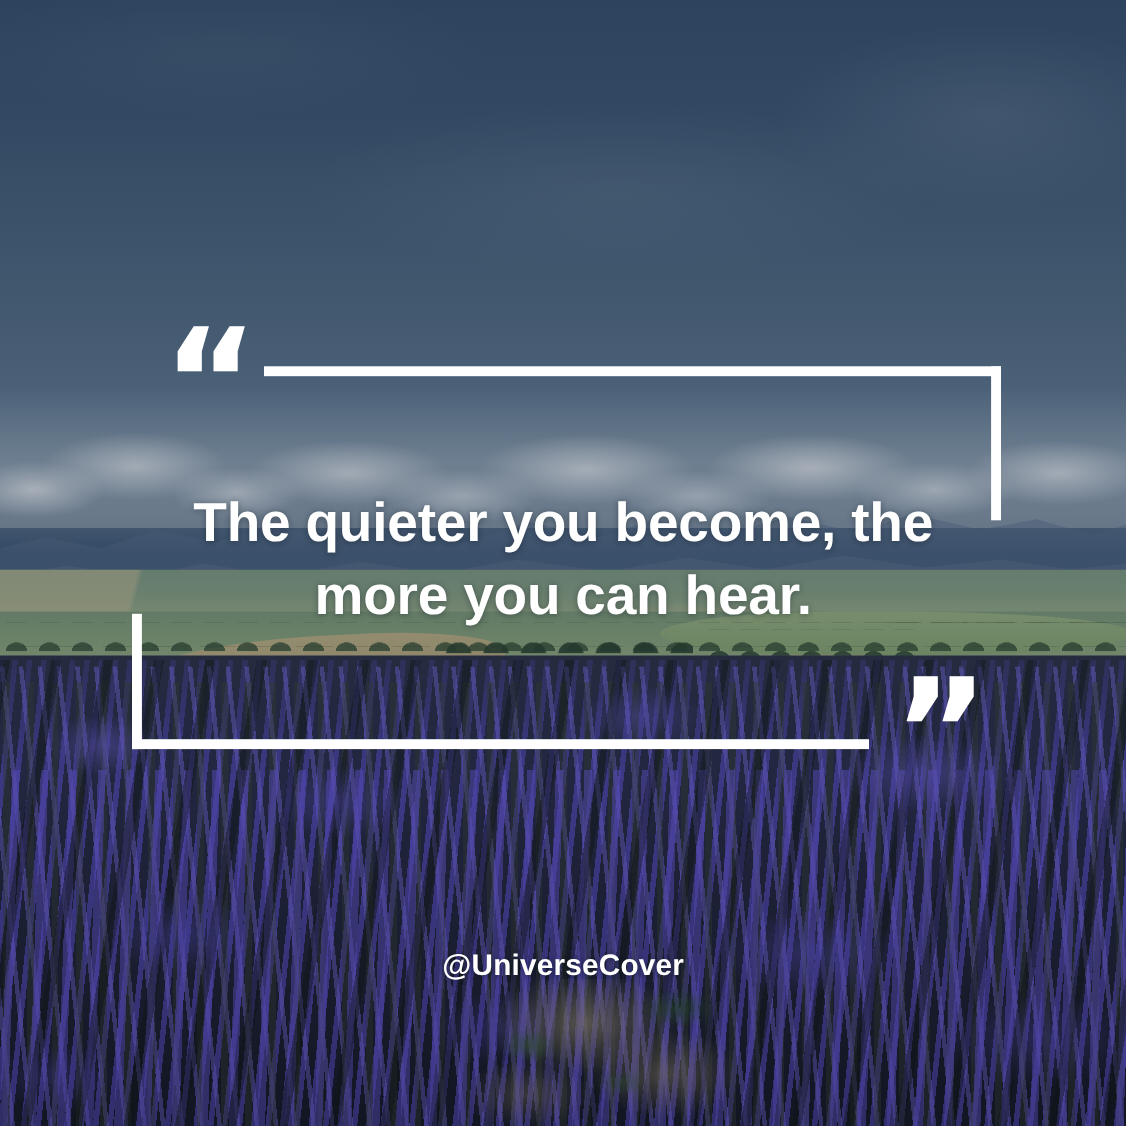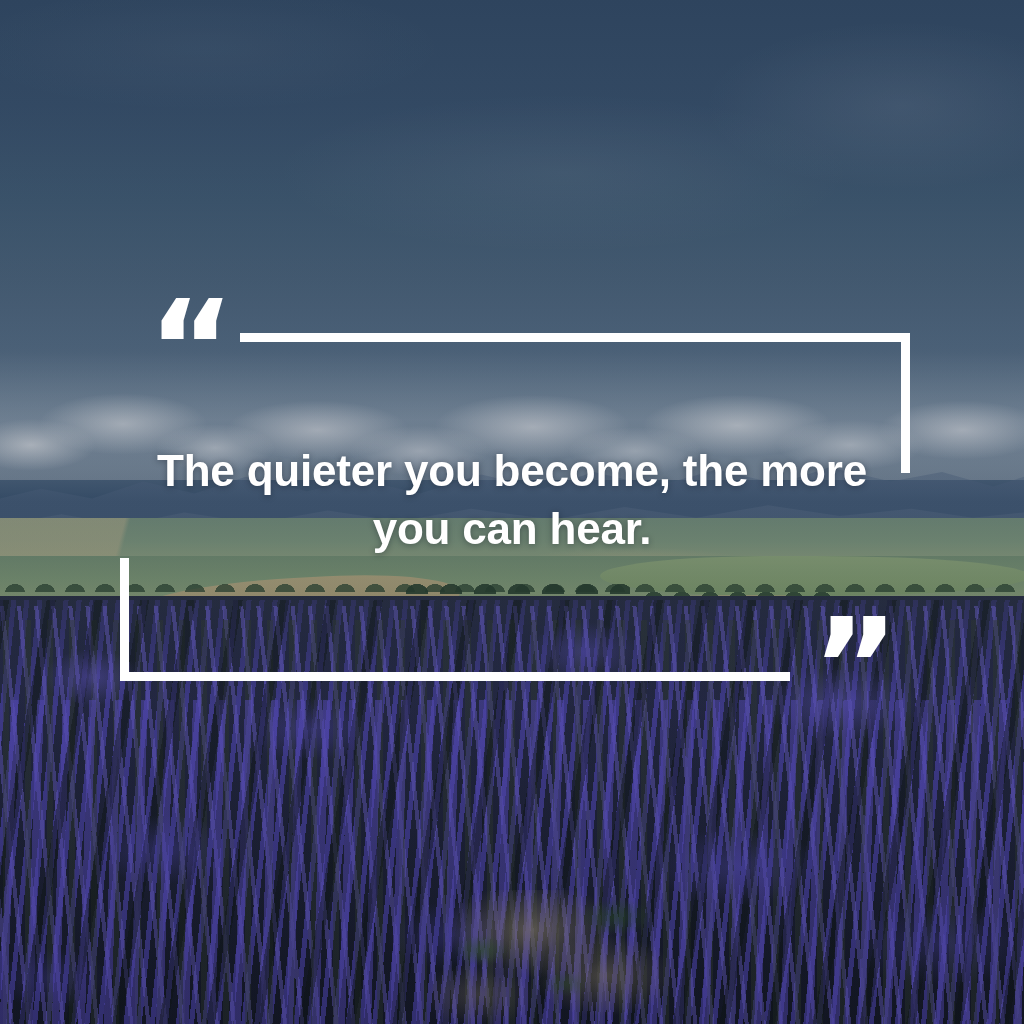--- a/index.html
+++ b/index.html
@@ -310,21 +310,21 @@
 
   
   #quote-text {
     position: absolute;
     left: 140px; top: 442px;
     width: 744px;
     text-align: center;
     color: #ffffff;
     font-family: "Liberation Sans", sans-serif;
     font-weight: 700;
-    font-size: 44px;
+    font-size: 50px;
     line-height: 1.32;
     letter-spacing: -0.2px;
     text-shadow: 0 1px 6px rgba(10,18,30,.38);
   }
 
   
   #watermark {
     position: absolute;
     left: 0; top: 862px;
     width: 100%;
@@ -392,14 +392,15 @@
     <div class="bar" id="frame-bottom"></div>
     <div class="bar" id="frame-left"></div>
   </div>
 
   <div class="qmark" id="quote-open">“</div>
 
   <div class="qmark" id="quote-close">”</div>
 
   <div id="quote-text">The quieter you become, the more you can hear.</div>
 
+  <div id="watermark">@UniverseCover</div>
 
 </div>
 
 </body></html>

